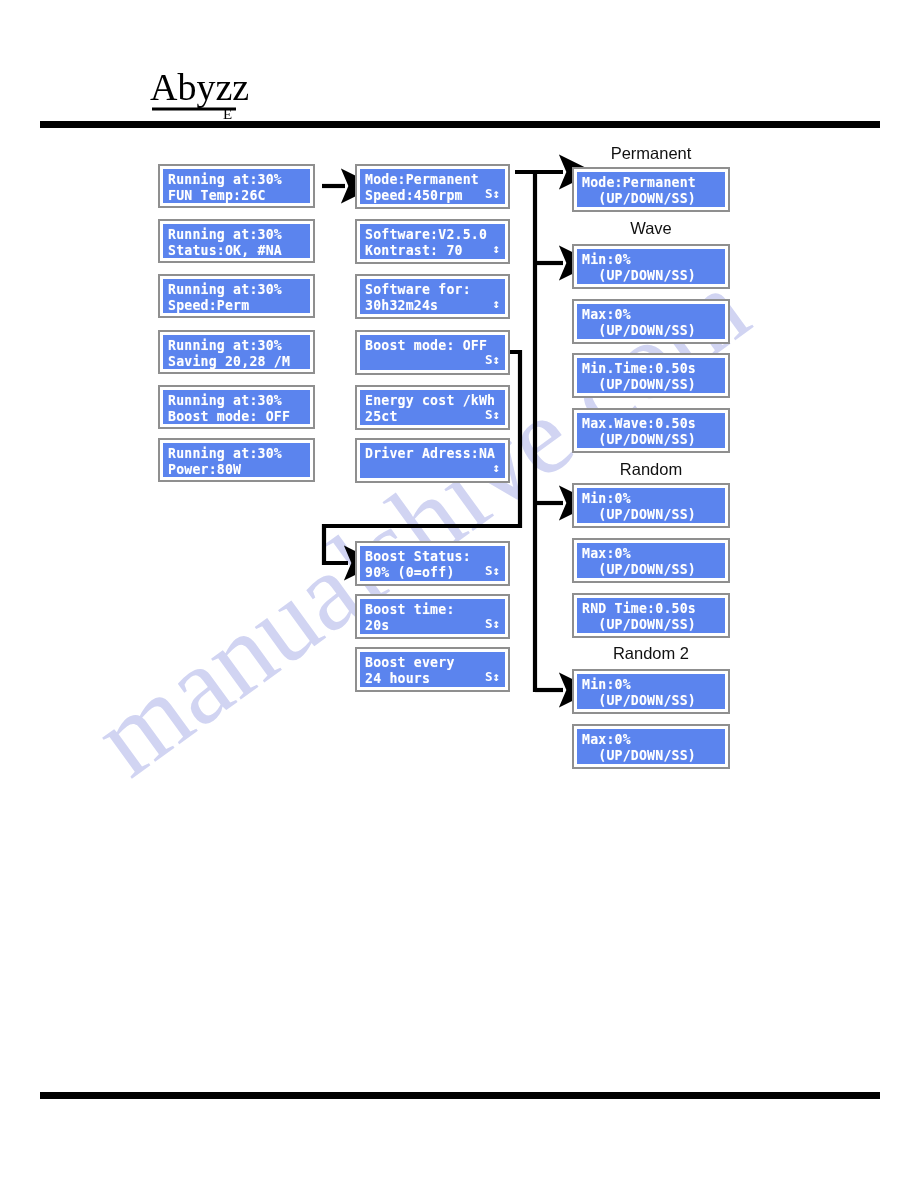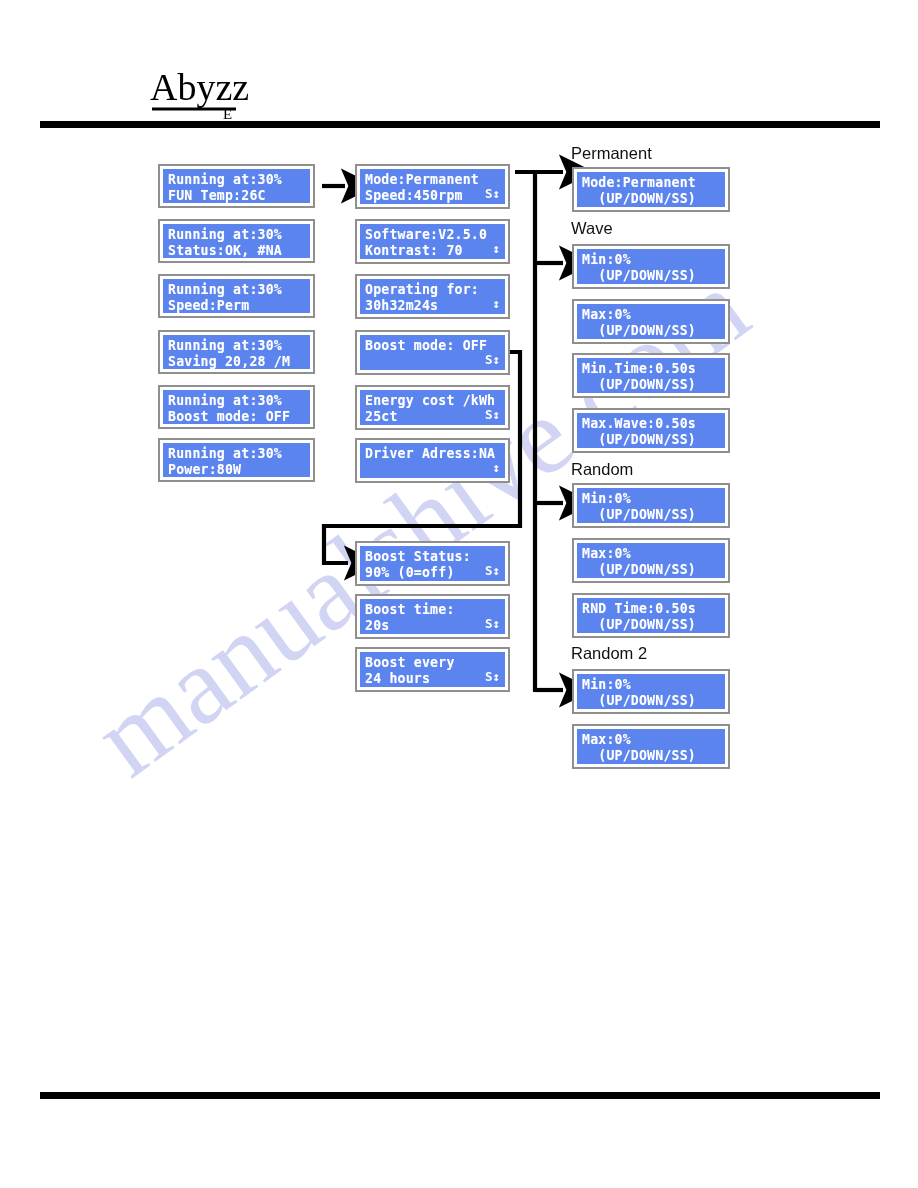--- a/index.html
+++ b/index.html
@@ -86,20 +86,21 @@
   .col1 { left: 158px; width: 157px; height: 44px; }
   .col2 { left: 355px; width: 155px; height: 45px; }
   .col3 { left: 572px; width: 158px; height: 45px; }
 
   
   .caption {
     position: absolute;
     font-family: "Liberation Sans", sans-serif;
     font-size: 16.5px;
     color: #111;
+    text-align: center;
     width: 160px;
     z-index: 3;
   }
   
   .wires {
     position: absolute; left: 0; top: 0;
     width: 918px; height: 1188px;
     z-index: 2;
   }
   .wires svg { width: 918px; height: 1188px; display:block; }
@@ -191,21 +192,21 @@
   </div>
   <div class="lcd col2" style="top:219px">
     <div class="lcd-screen">
       <div class="lcd-line">Software:V2.5.0</div>
       <div class="lcd-line">Kontrast: 70</div>
       <div class="lcd-sym" style="bottom:3px">↕</div>
     </div>
   </div>
   <div class="lcd col2" style="top:274px">
     <div class="lcd-screen">
-      <div class="lcd-line">Operating for:</div>
+      <div class="lcd-line">Software for:</div>
       <div class="lcd-line">30h32m24s</div>
       <div class="lcd-sym" style="bottom:3px">↕</div>
     </div>
   </div>
   <div class="lcd col2" style="top:330px">
     <div class="lcd-screen">
       <div class="lcd-line">Boost mode: OFF</div>
       <div class="lcd-line"></div>
       <div class="lcd-sym" style="bottom:3px">S↕</div>
     </div>

